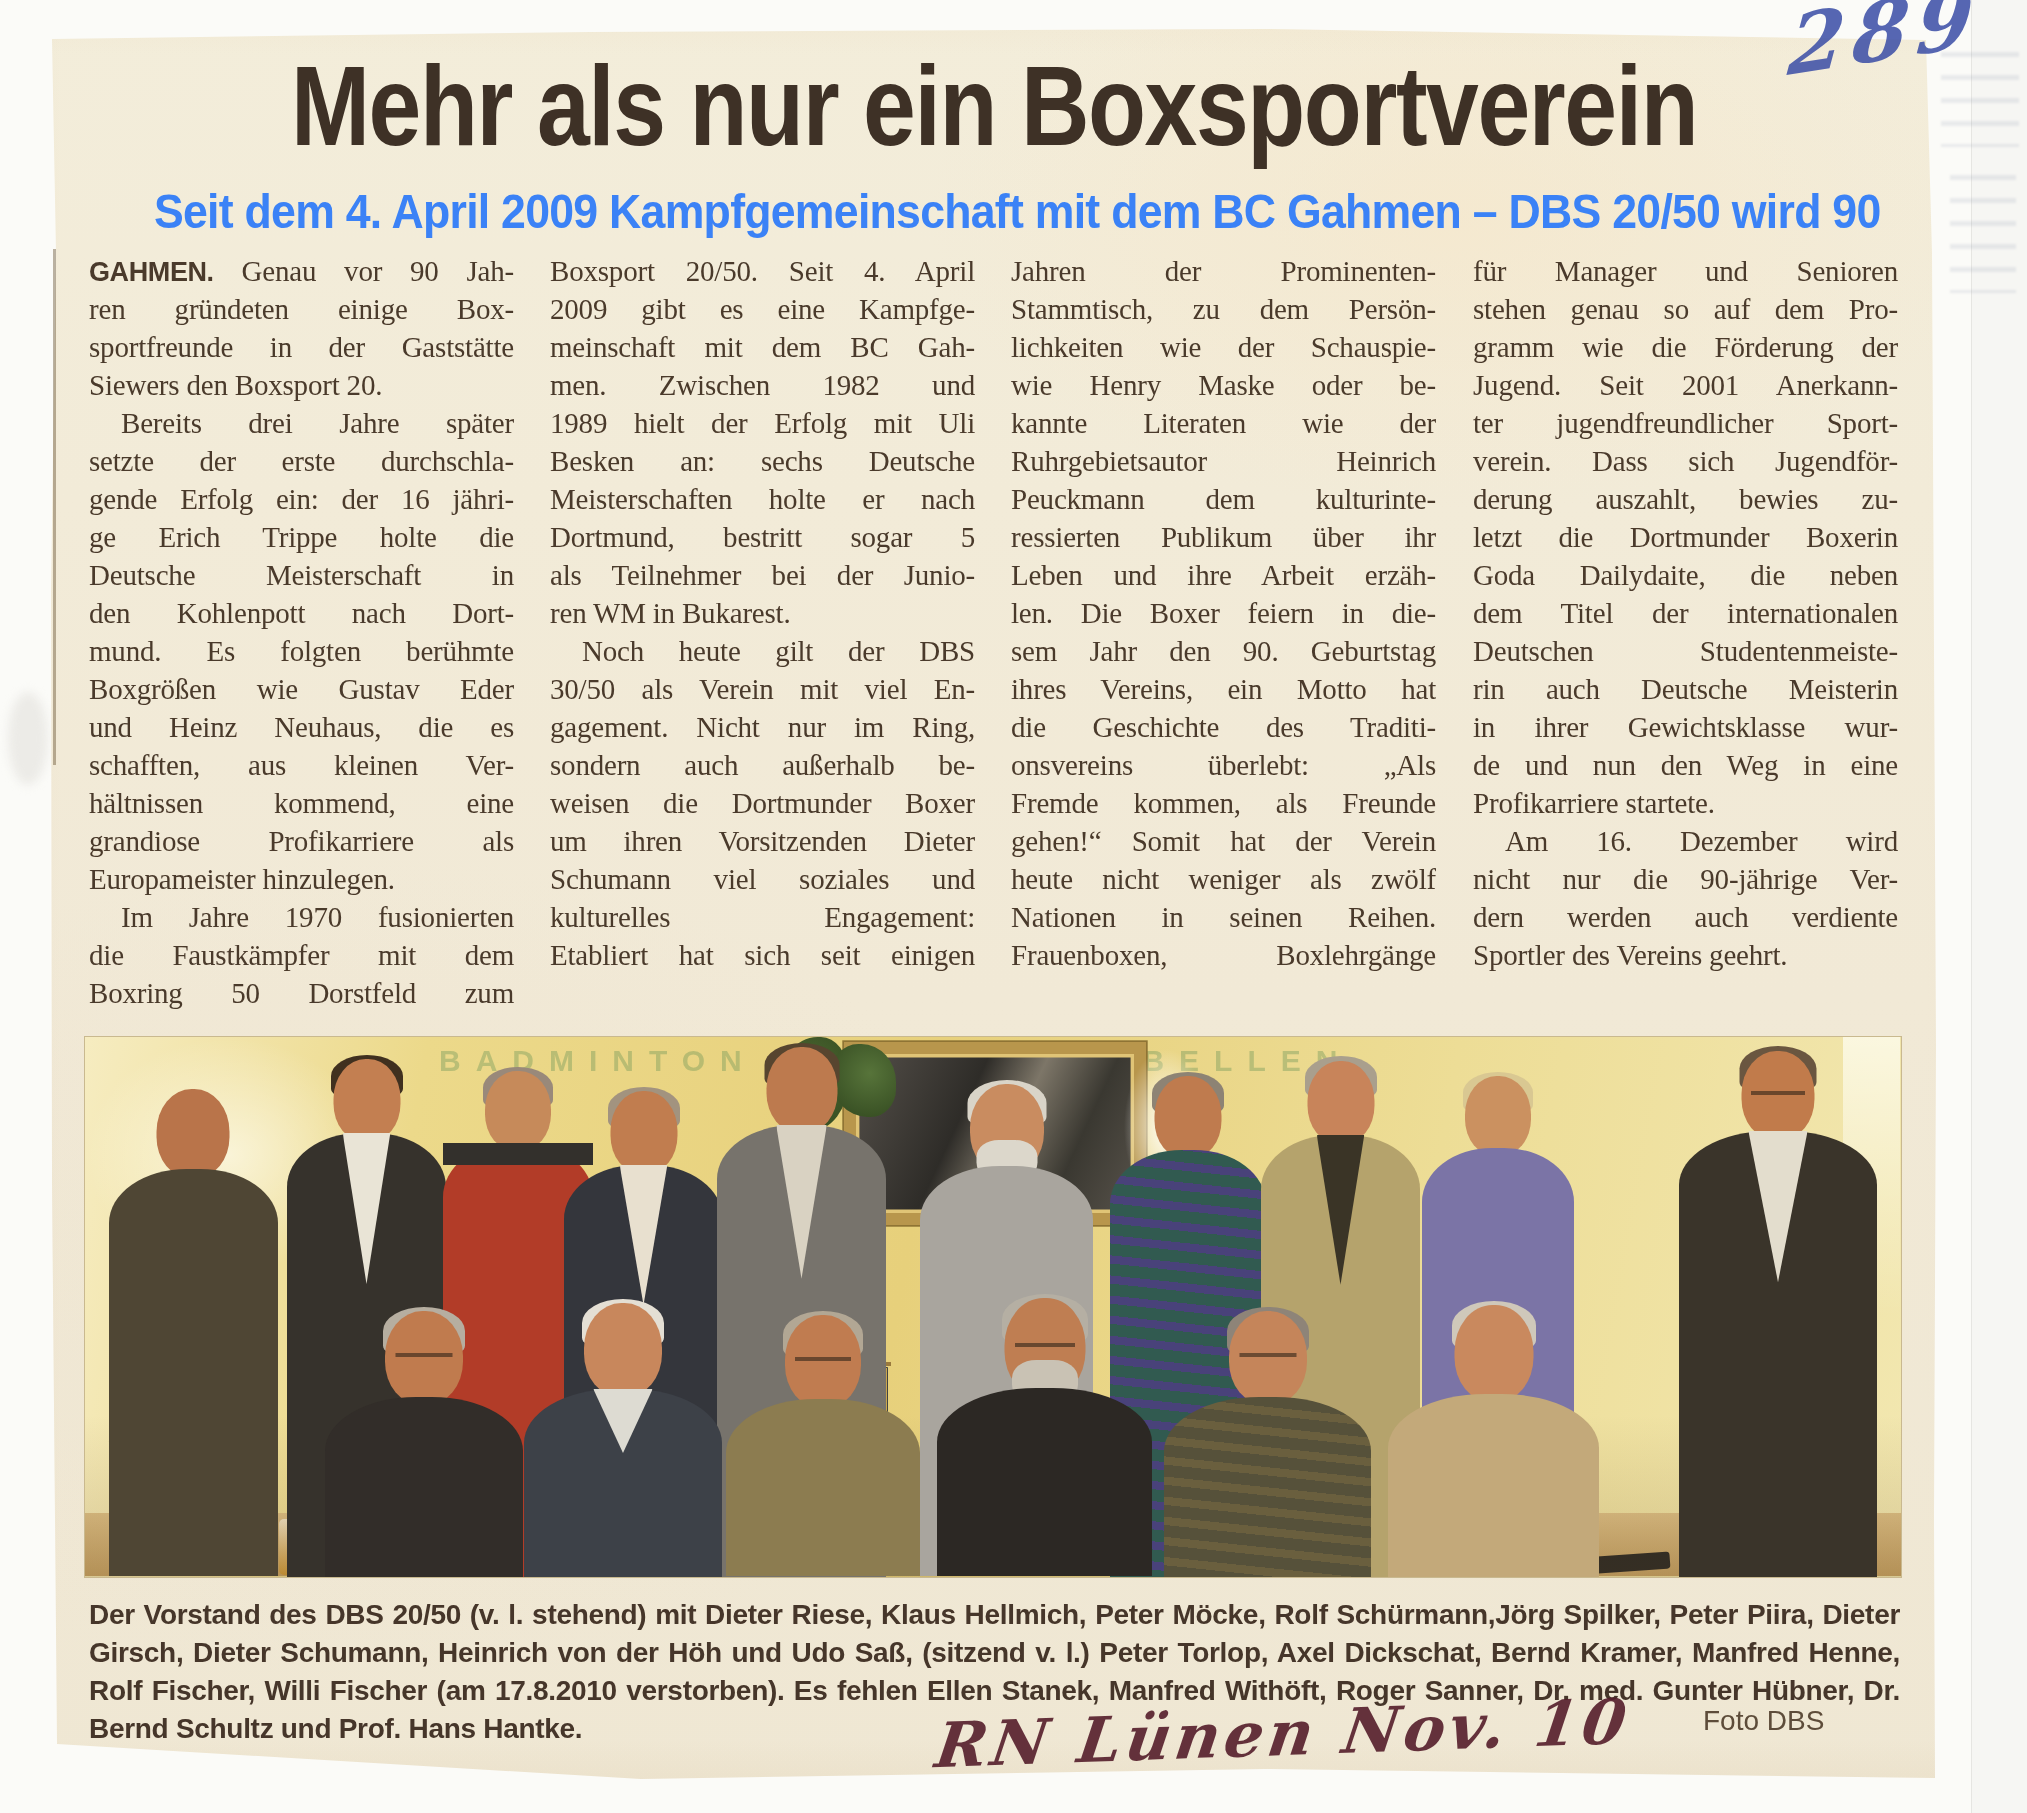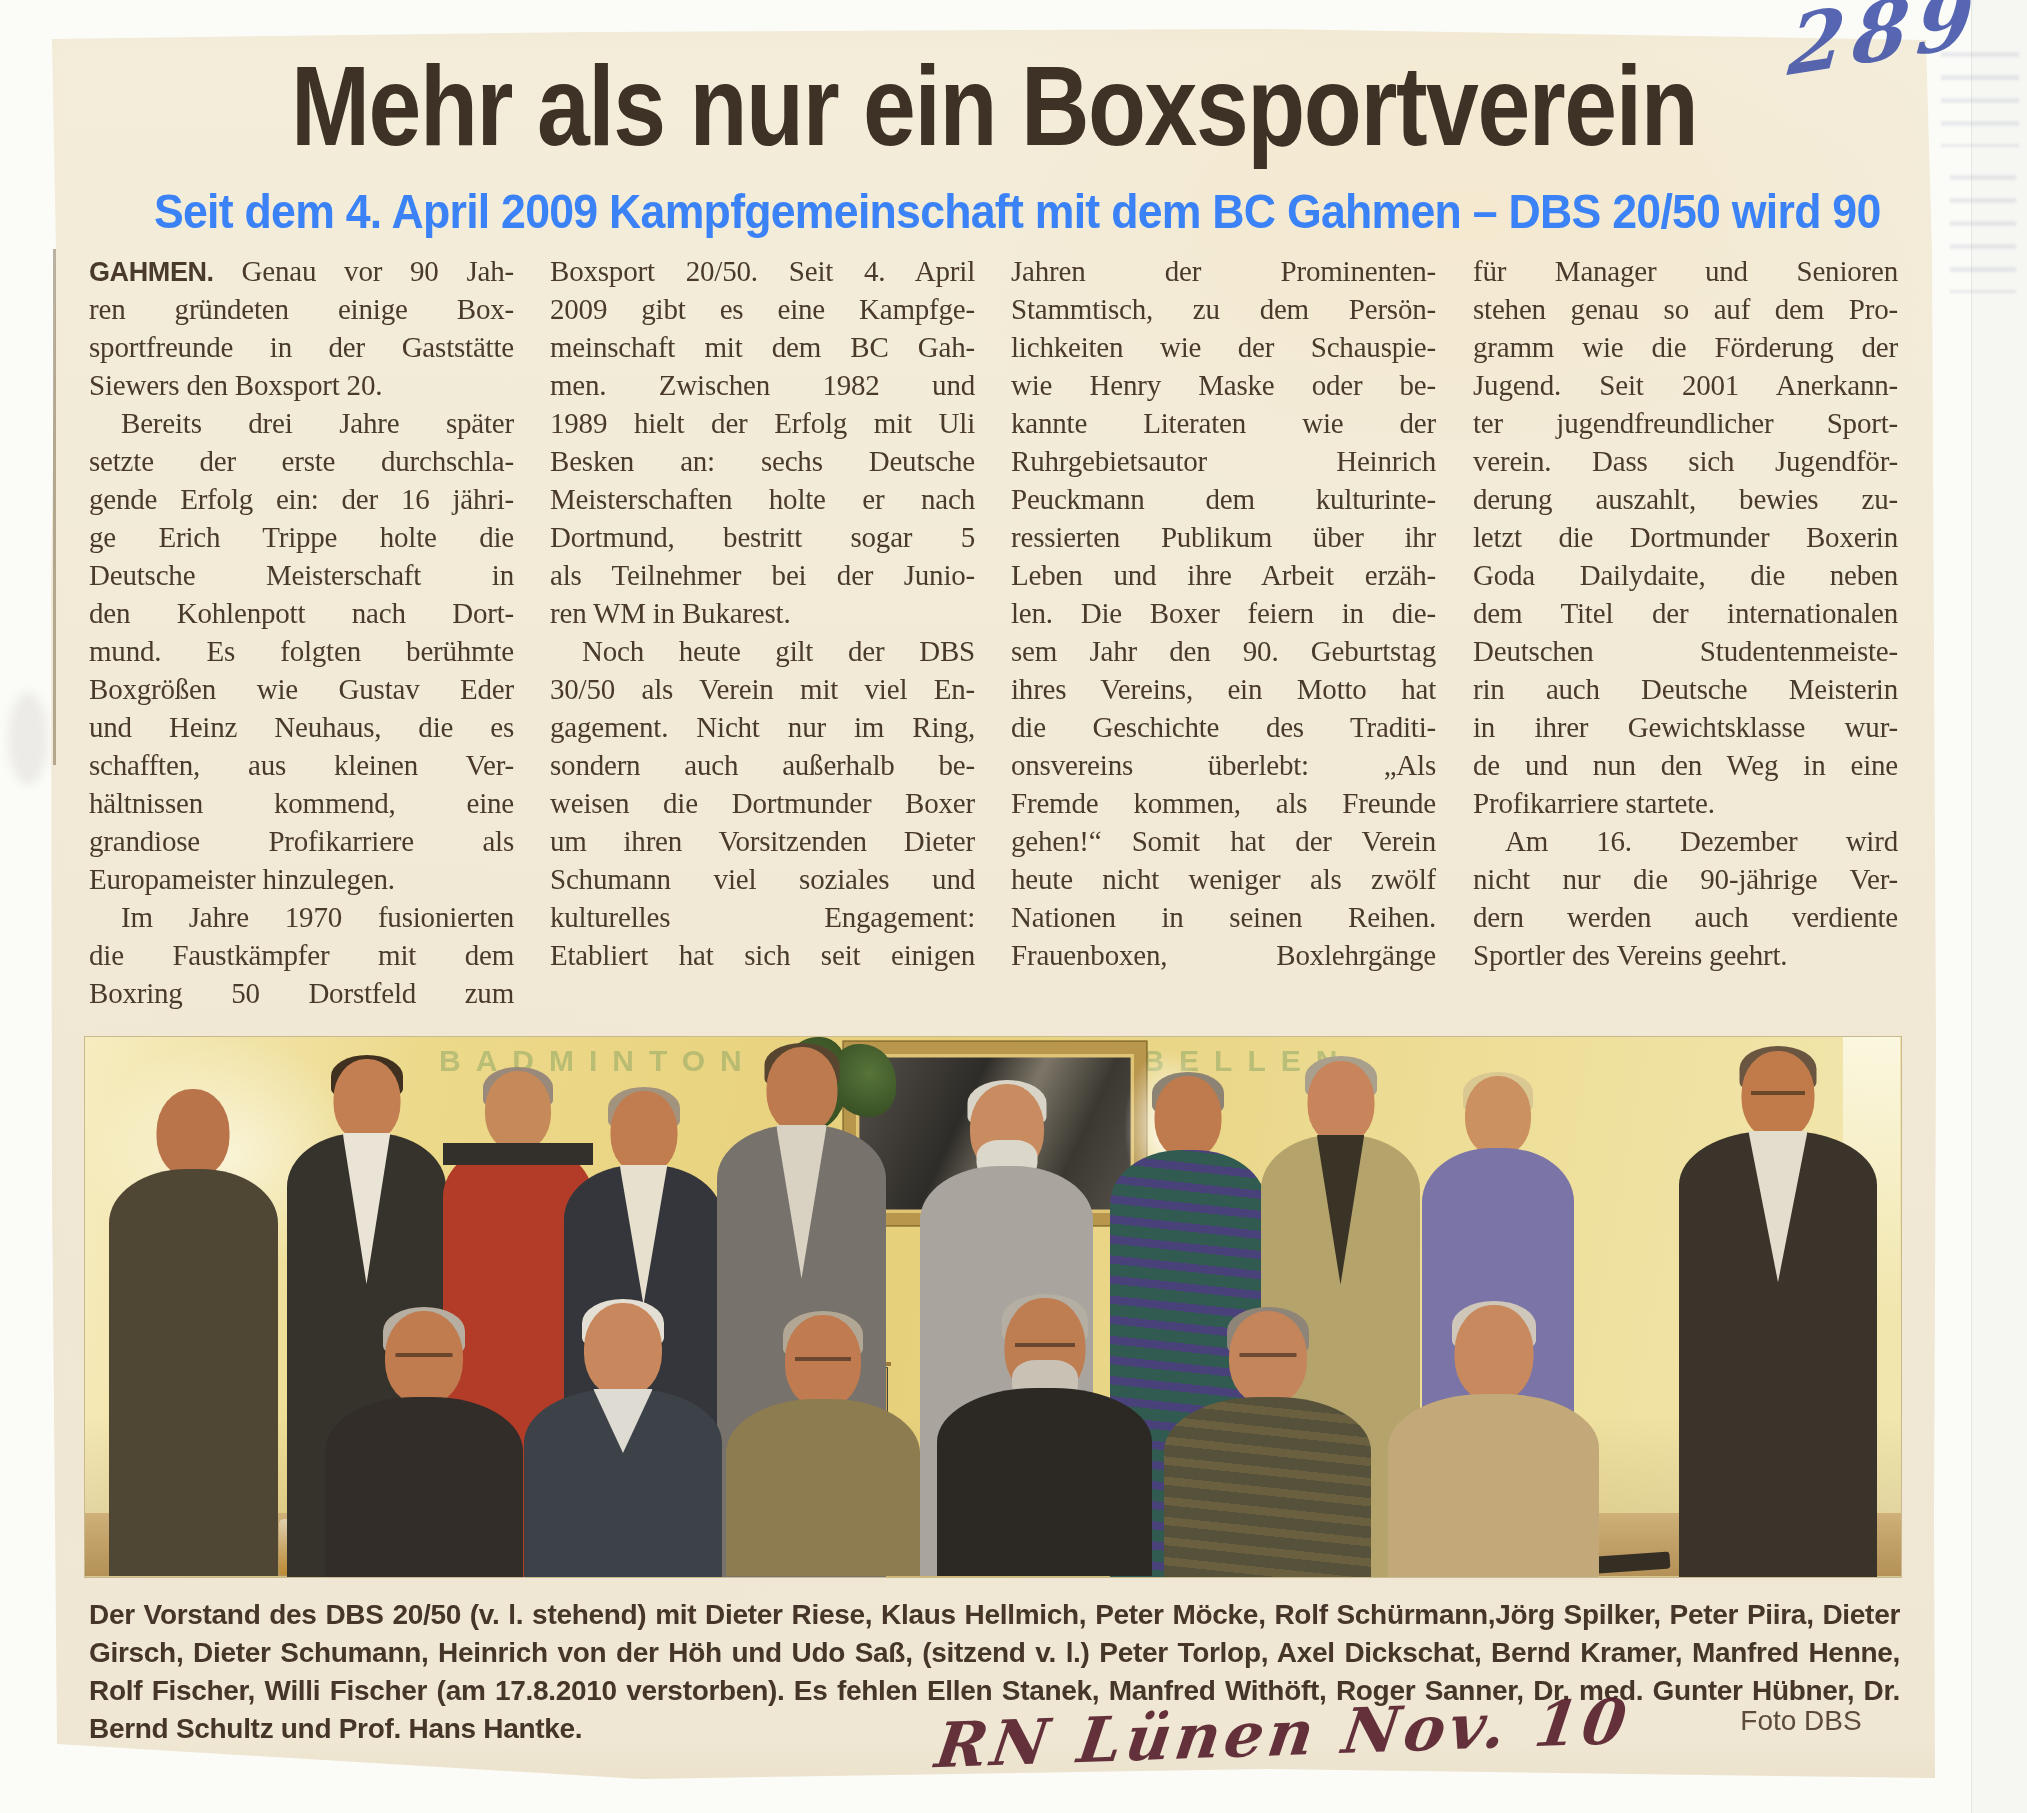--- a/index.html
+++ b/index.html
@@ -101,21 +101,21 @@
   .ptxt{color:#d9ba5e;font-weight:bold;font-size:12.6px;letter-spacing:0.8px;}
   .pnum{color:#d9ba5e;font-weight:bold;font-size:10px;}
   .base{position:absolute;left:718px;top:471px;width:74px;height:40px;background:#7a4a28;border-radius:6.7px 6.7px 3.4px 3.4px;}
   .knob{position:absolute;left:705px;top:460px;width:22px;height:25px;background:#3f7a3a;border-radius:50%;}
   
   .logocard{position:absolute;left:1031px;top:437px;width:94px;height:105px;background:#fdfdfa;
      border-radius:6.7px;transform:rotate(8deg);box-shadow:0.8px 1.7px 3.4px rgba(80,60,20,.35);}
   
   .caption{position:absolute;left:89px;top:1596px;width:1811px;color:#46362a;font-weight:bold;
      font-size:28px;line-height:38px;text-align:justify;letter-spacing:-0.3px;}
-  .credit{position:absolute;left:1703px;top:1705px;width:196px;text-align:center;color:#5d4c3a;
+  .credit{position:absolute;left:1703px;top:1705px;width:196px;text-align:left;color:#5d4c3a;
      font-size:28px;}
 </style>
 </head>
 <body>
 
 <div class="page">
 
   <div class="seam"></div>
   <div class="seam-col"></div>
   <div class="wrinkle"></div>

